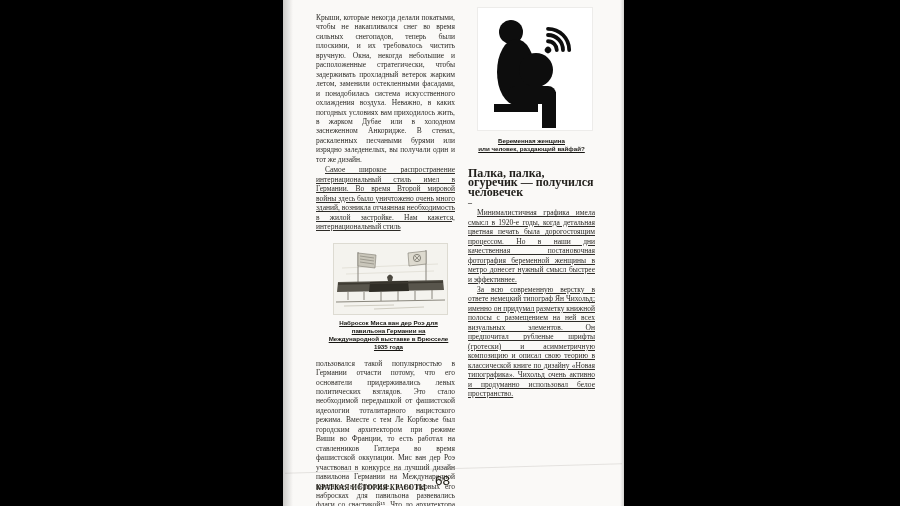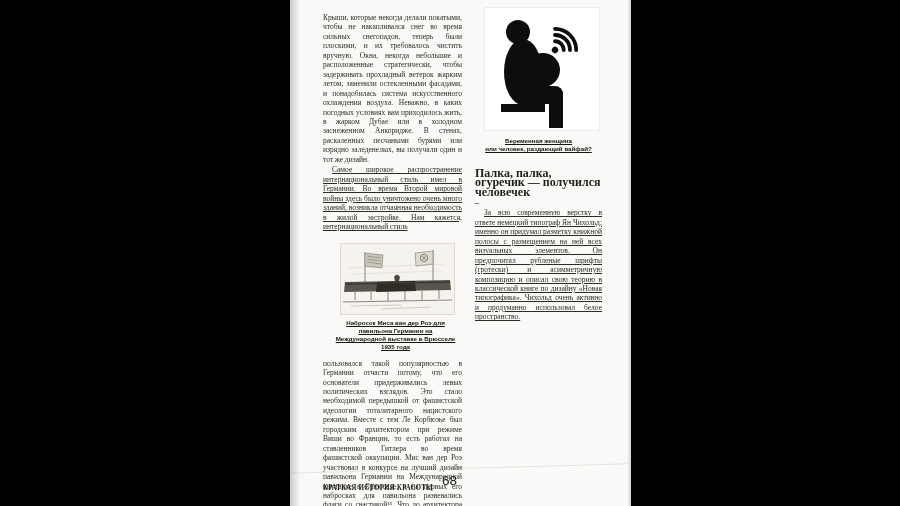--- a/index.html
+++ b/index.html
@@ -3,21 +3,21 @@
 <meta charset="utf-8">
 <style>
   * { margin:0; padding:0; box-sizing:border-box; }
   html,body { width:900px; height:506px; overflow:hidden; }
   body {
     background:#000;
     position:relative;
     font-family:"Liberation Serif", serif;
   }
   .page {
-    position:absolute; left:290px; top:0; width:341px; height:506px;
+    position:absolute; left:283px; top:0; width:341px; height:506px;
     background:#faf9f7;
   }
   .page::before { 
     content:""; position:absolute; left:0; top:0; bottom:0; width:10px;
     background:linear-gradient(90deg, rgba(40,38,34,0.22), rgba(40,38,34,0));
     pointer-events:none;
   }
   .page::after { 
     content:""; position:absolute; right:0; top:0; bottom:0; width:4px;
     background:linear-gradient(270deg, rgba(40,38,34,0.18), rgba(40,38,34,0));
@@ -142,19 +142,20 @@
 
     <div class="caption picto-caption">
       <div>Беременная женщина</div>
       <div>или человек, раздающий вайфай?</div>
     </div>
 
 
     <h3 class="subhead">Палка, палка, огуречик — получился человечек</h3>
     <div class="dash-line">–</div>
 
+    <p class="body-text indent mt">Минималистичная графика имела смысл в 1920-е годы, когда детальная цветная печать была дорогостоящим процессом. Но в наши дни качественная постановочная фотография беременной женщины в метро донесет нужный смысл быстрее и эффективнее.</p>
     <p class="body-text indent mt">За всю современную верстку в ответе немецкий типограф Ян Чихольд; именно он придумал разметку книжной полосы с размещением на ней всех визуальных элементов. Он предпочитал рубленые шрифты (гротески) и асимметричную композицию и описал свою теорию в классической книге по дизайну «Новая типографика». Чихольд очень активно и продуманно использовал белое пространство.</p>
   </div>
 
   <div class="footer-rule"></div>
   <div class="running-title">КРАТКАЯ ИСТОРИЯ КРАСОТЫ</div>
   <div class="page-number">68</div>
 </div>
 
 </body></html>

